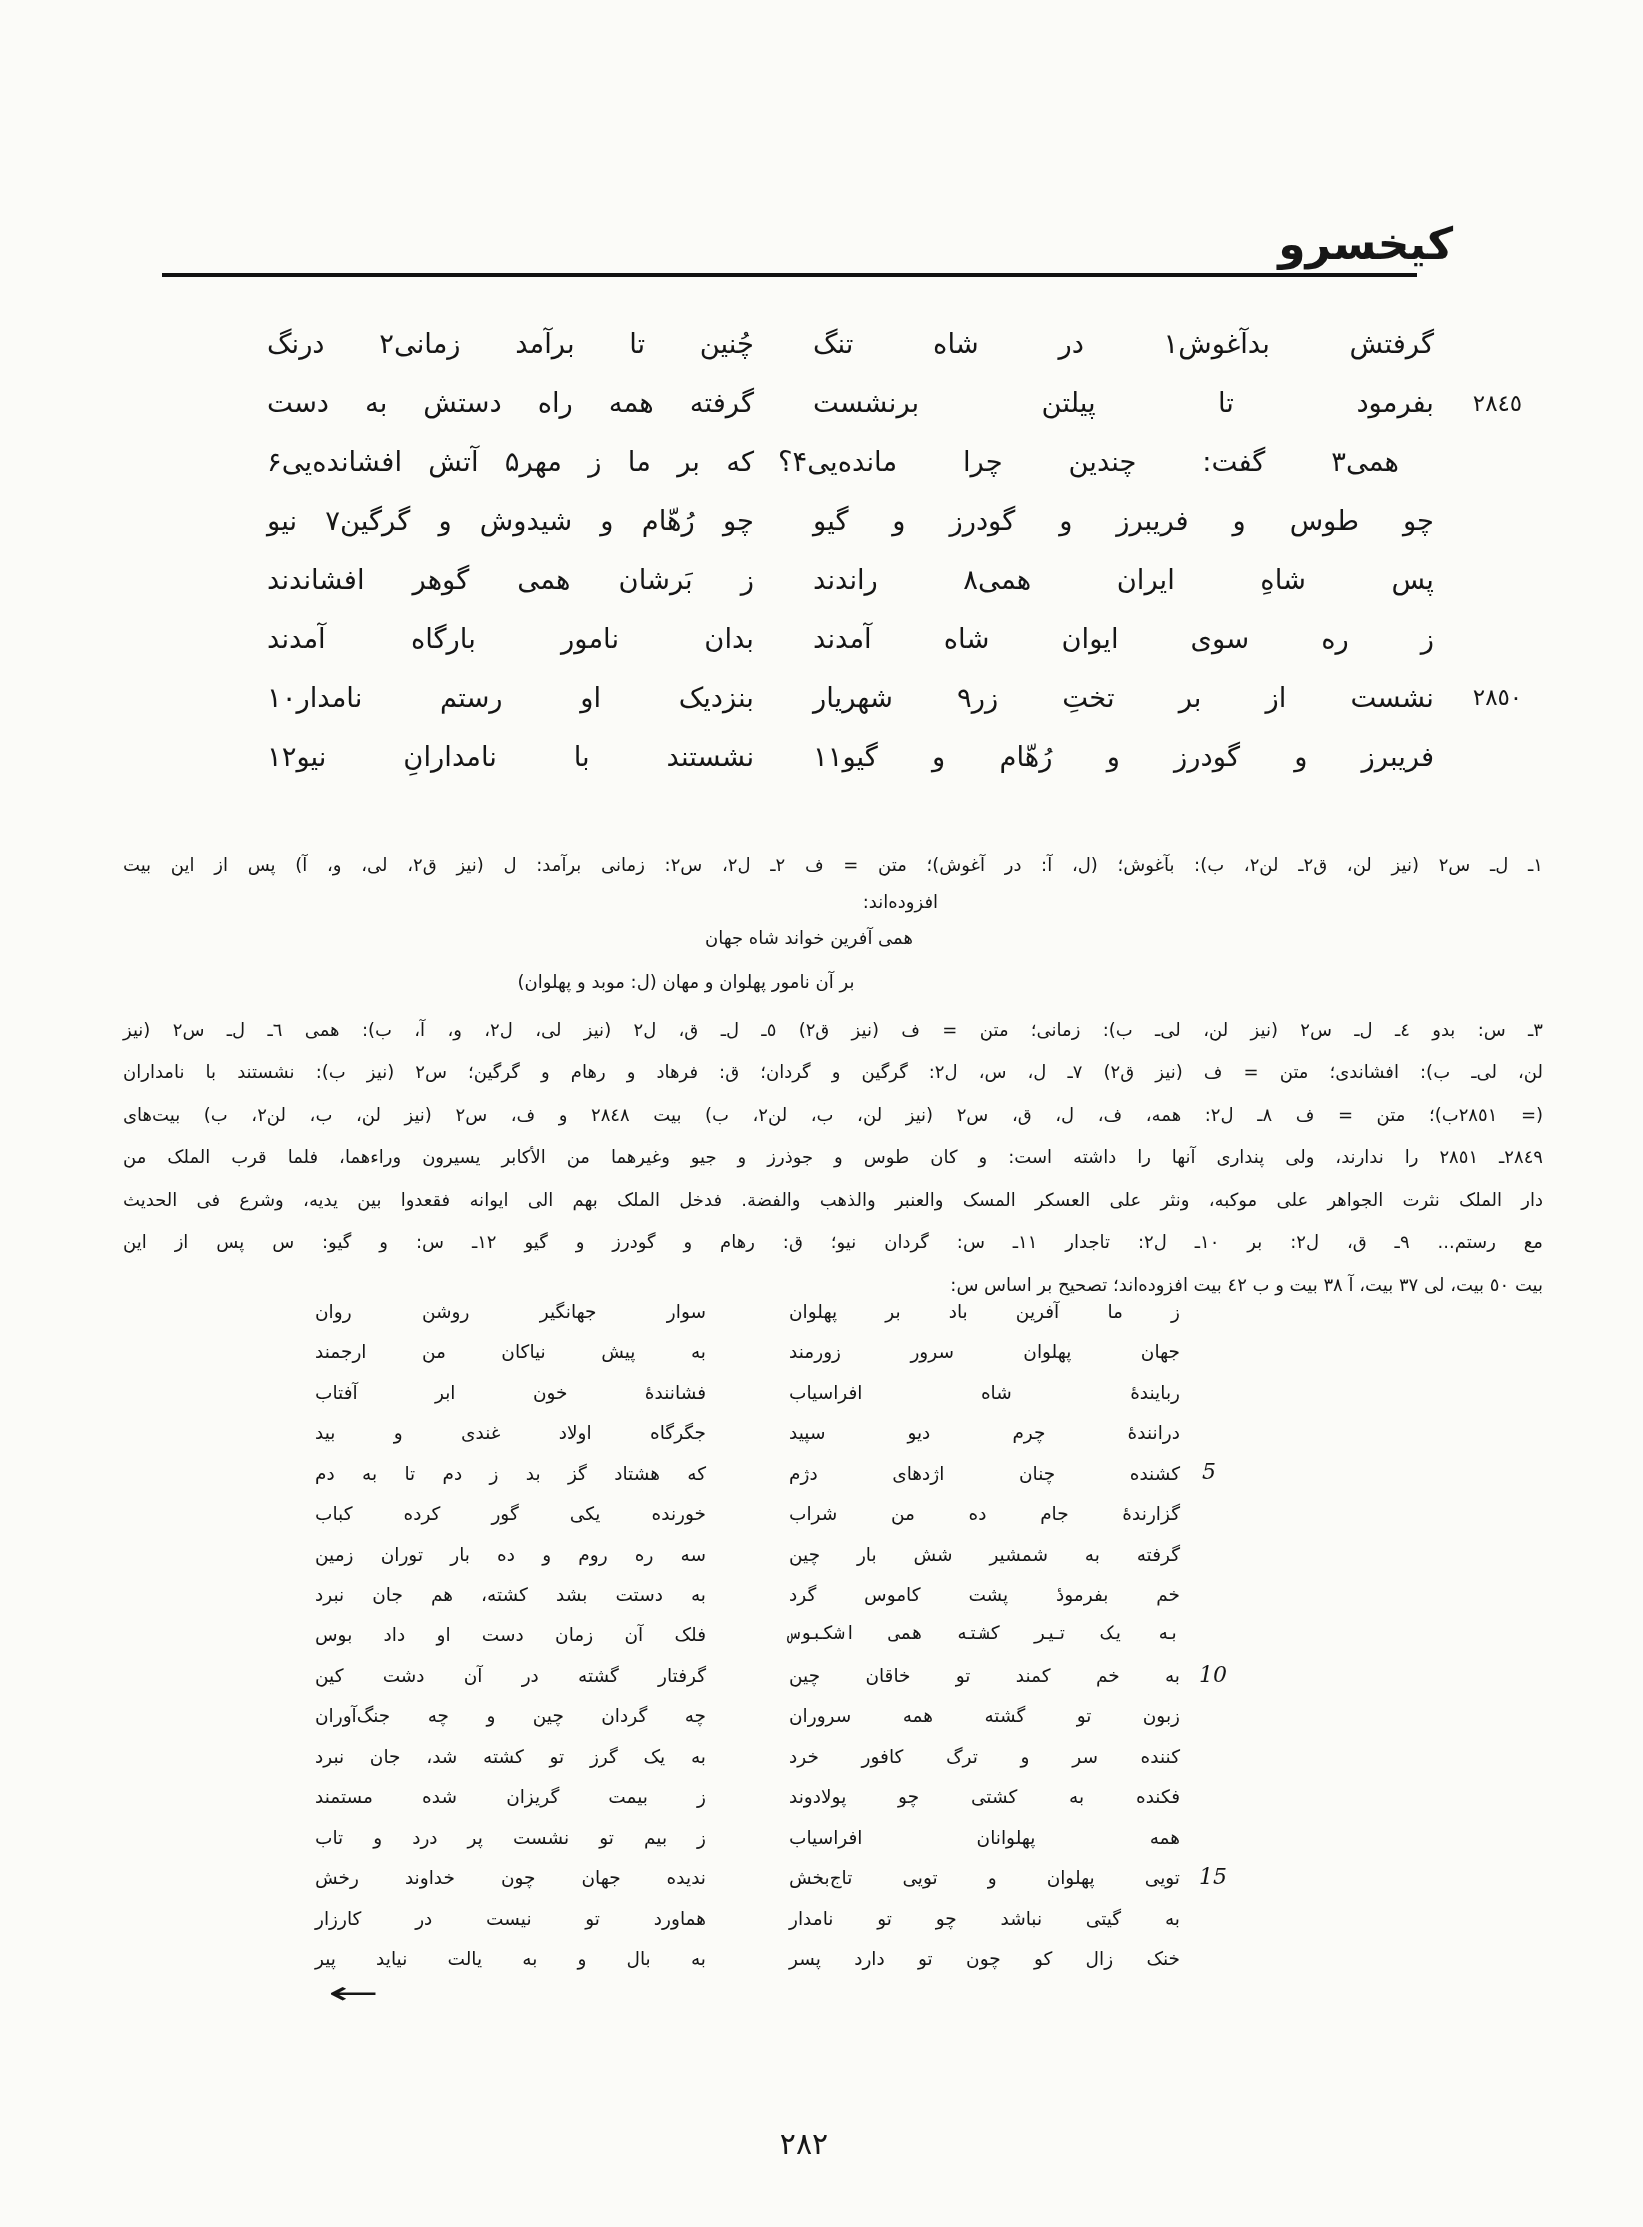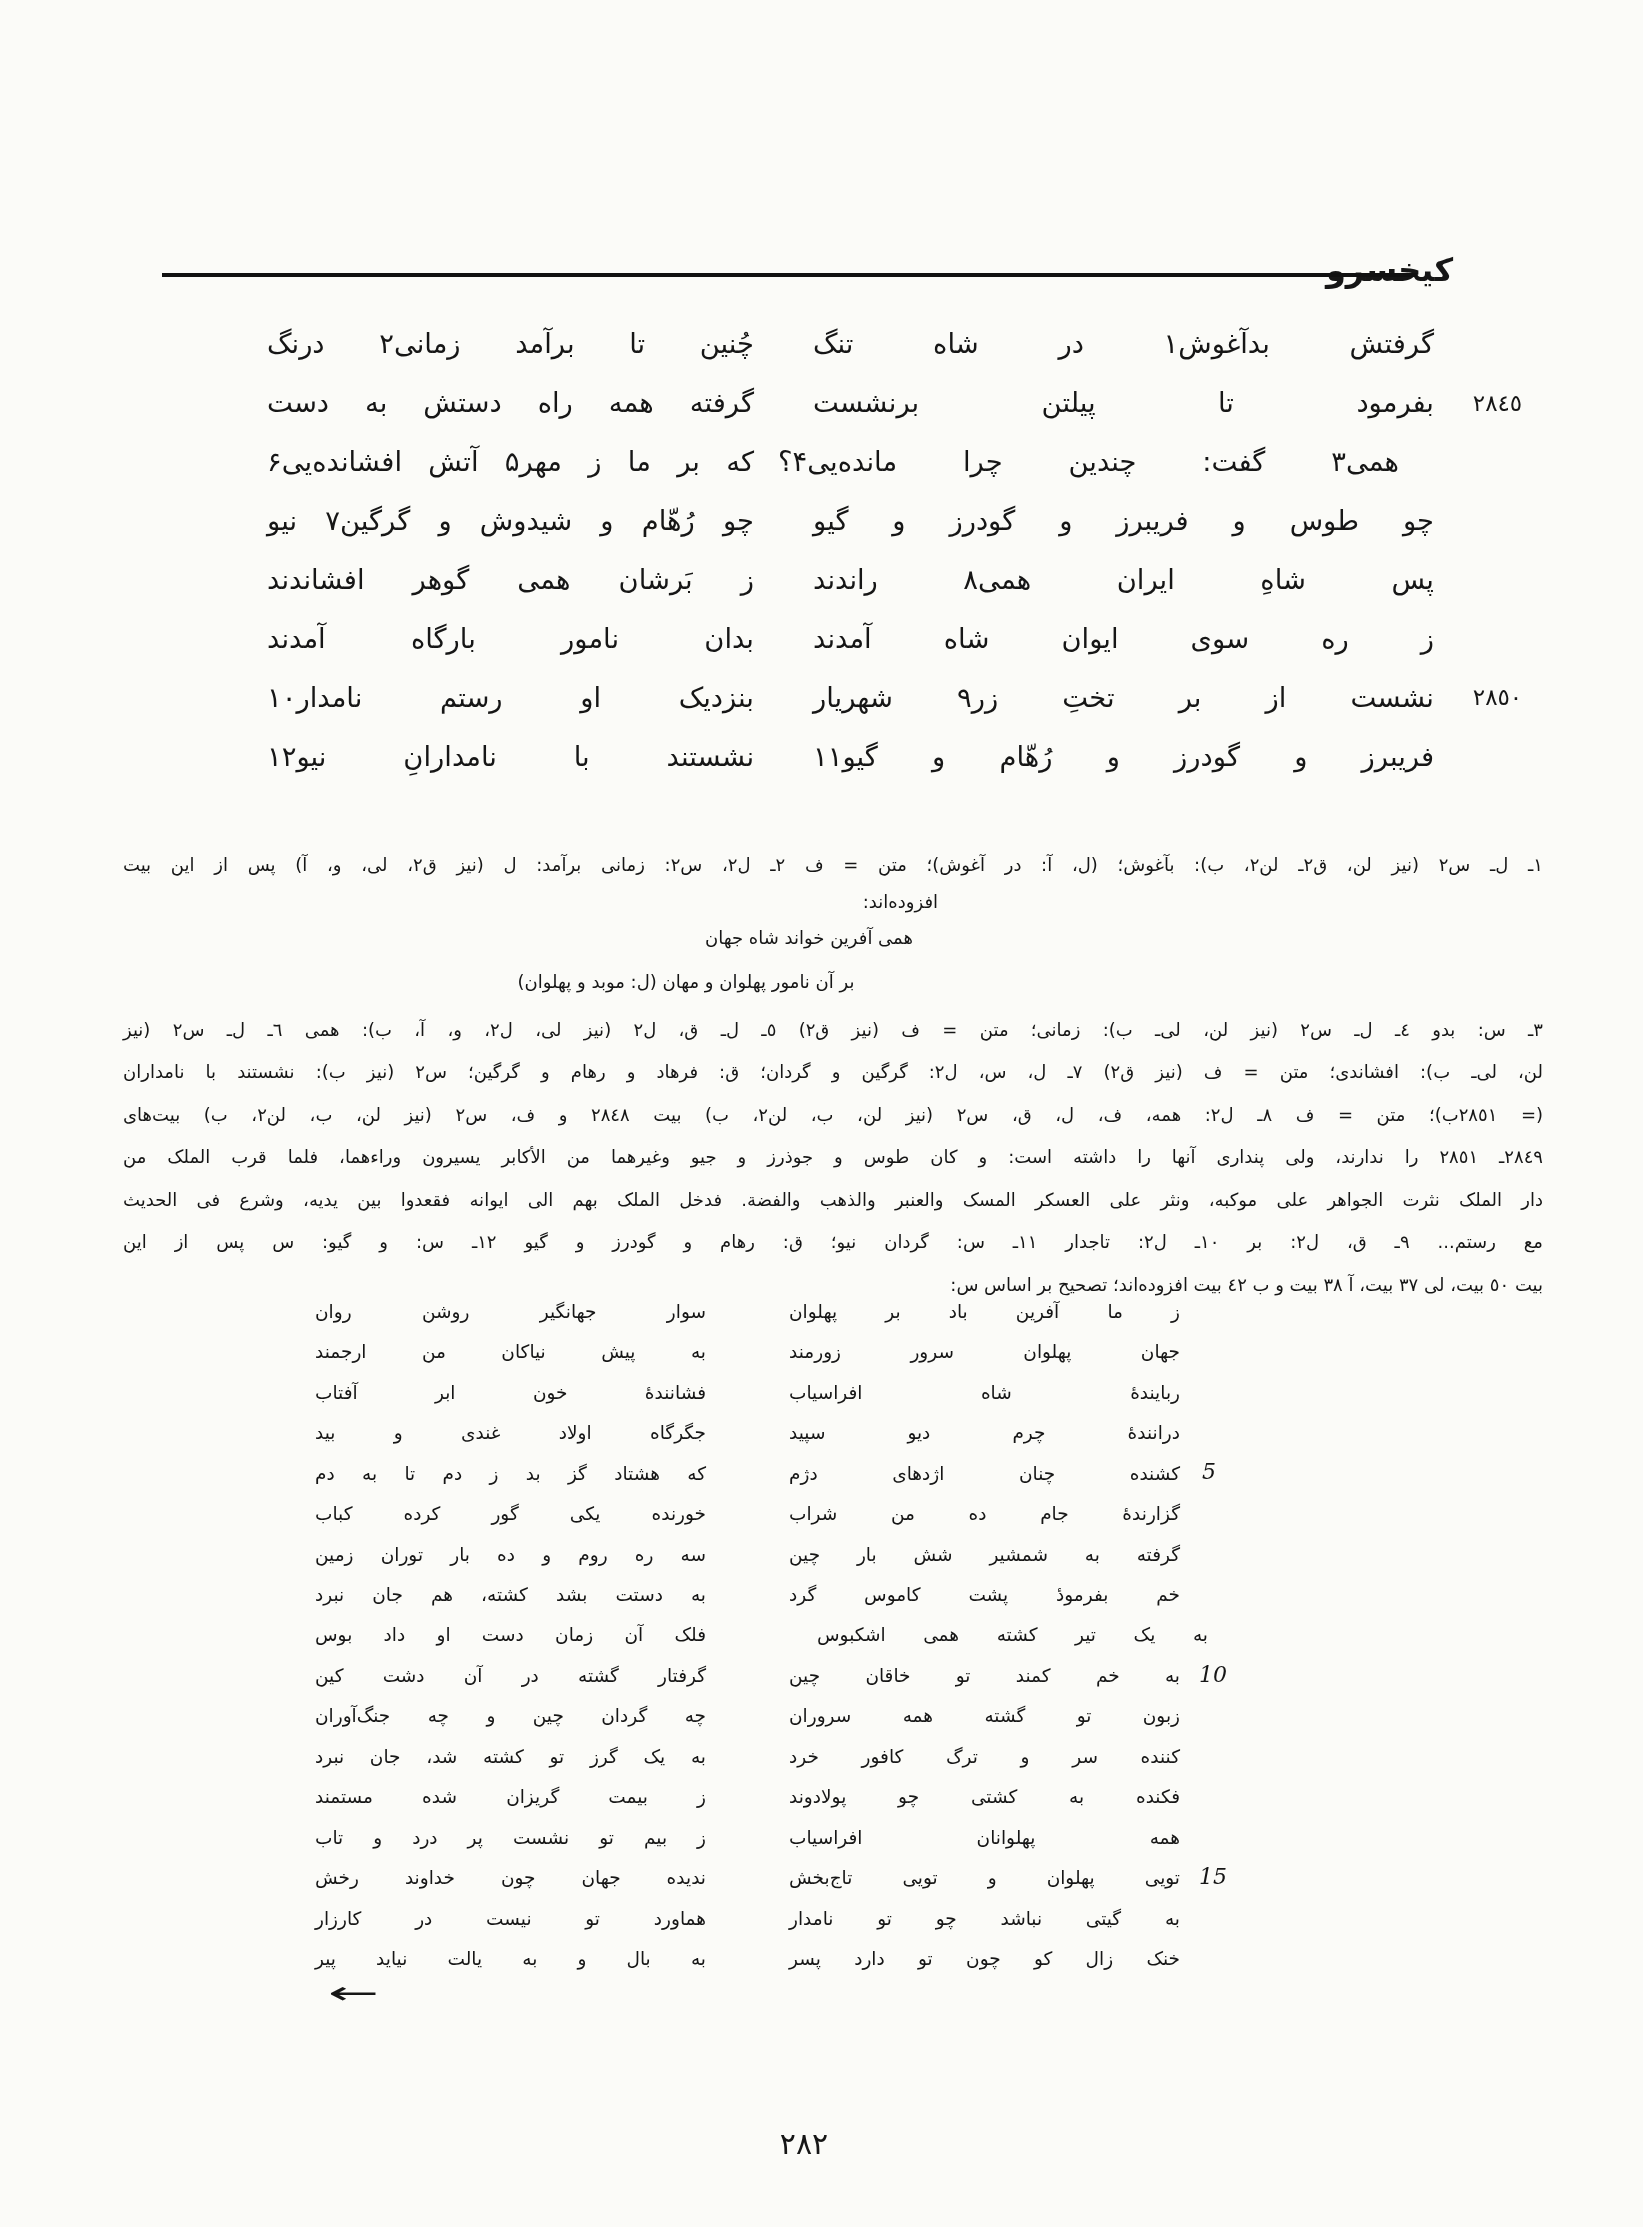--- a/index.html
+++ b/index.html
@@ -3,21 +3,21 @@
 <meta charset="utf-8">
 <style>
   html,body{margin:0;padding:0;}
   body{
     width:1644px;height:2227px;position:relative;overflow:hidden;
     background:#fbfbf8;color:#161616;
     font-family:"DejaVu Sans",sans-serif;
   }
   .abs{position:absolute;}
   
-  .hdr{font-size:32px;font-weight:bold;margin-top:33px;}
+  .hdr{font-size:44px;font-weight:bold;}
   .rule{background:#111;height:4.1px;}
   
   .hemi{
     direction:rtl;font-size:27.4px;line-height:44px;height:44px;
     text-align:justify;text-align-last:justify;overflow:visible;white-space:nowrap0;
   }
   .vnum{font-size:23px;direction:rtl;text-align:center;}
   
   .fnote{
     direction:rtl;font-size:18px;line-height:32px;
@@ -82,21 +82,21 @@
 <div class="abs hemi2" style="left:789px;top:1416px;width:391px;">درانندهٔ چرم دیو سپید</div>
 <div class="abs hemi2" style="left:315px; top:1416px;width:391px;">جگرگاه اولاد غندی و بید</div>
 <div class="abs hemi2" style="left:789px;top:1457px;width:391px;">کشنده چنان اژدهای دژم</div>
 <div class="abs hemi2" style="left:315px; top:1457px;width:391px;">که هشتاد گز بد ز دم تا به دم</div>
 <div class="abs hemi2" style="left:789px;top:1497px;width:391px;">گزارندهٔ جام ده من شراب</div>
 <div class="abs hemi2" style="left:315px; top:1497px;width:391px;">خورنده یکی گور کرده کباب</div>
 <div class="abs hemi2" style="left:789px;top:1538px;width:391px;">گرفته به شمشیر شش بار چین</div>
 <div class="abs hemi2" style="left:315px; top:1538px;width:391px;">سه ره روم و ده بار توران زمین</div>
 <div class="abs hemi2" style="left:789px;top:1578px;width:391px;">خم بفرمودٔ پشت کاموس گرد</div>
 <div class="abs hemi2" style="left:315px; top:1578px;width:391px;">به دستت بشد کشته، هم جان نبرد</div>
-<div class="abs hemi2" style="left:817px;top:1618px;width:391px;">به یک تیر کشته همی اشکبوس</div>
+<div class="abs hemi2" style="left:789px;top:1618px;width:391px;font-family:Liberation Mono, monospace;">به یک تیر کشته همی اشکبوس</div>
 <div class="abs hemi2" style="left:315px; top:1618px;width:391px;">فلک آن زمان دست او داد بوس</div>
 <div class="abs hemi2" style="left:789px;top:1659px;width:391px;">به خم کمند تو خاقان چین</div>
 <div class="abs hemi2" style="left:315px; top:1659px;width:391px;">گرفتار گشته در آن دشت کین</div>
 <div class="abs hemi2" style="left:789px;top:1699px;width:391px;">زبون تو گشته همه سروران</div>
 <div class="abs hemi2" style="left:315px; top:1699px;width:391px;">چه گردان چین و چه جنگ‌آوران</div>
 <div class="abs hemi2" style="left:789px;top:1740px;width:391px;">کننده سر و ترگ کافور خرد</div>
 <div class="abs hemi2" style="left:315px; top:1740px;width:391px;">به یک گرز تو کشته شد، جان نبرد</div>
 <div class="abs hemi2" style="left:789px;top:1780px;width:391px;">فکنده به کشتی چو پولادوند</div>
 <div class="abs hemi2" style="left:315px; top:1780px;width:391px;">ز بیمت گریزان شده مستمند</div>
 <div class="abs hemi2" style="left:789px;top:1821px;width:391px;">همه پهلوانان افراسیاب</div>

